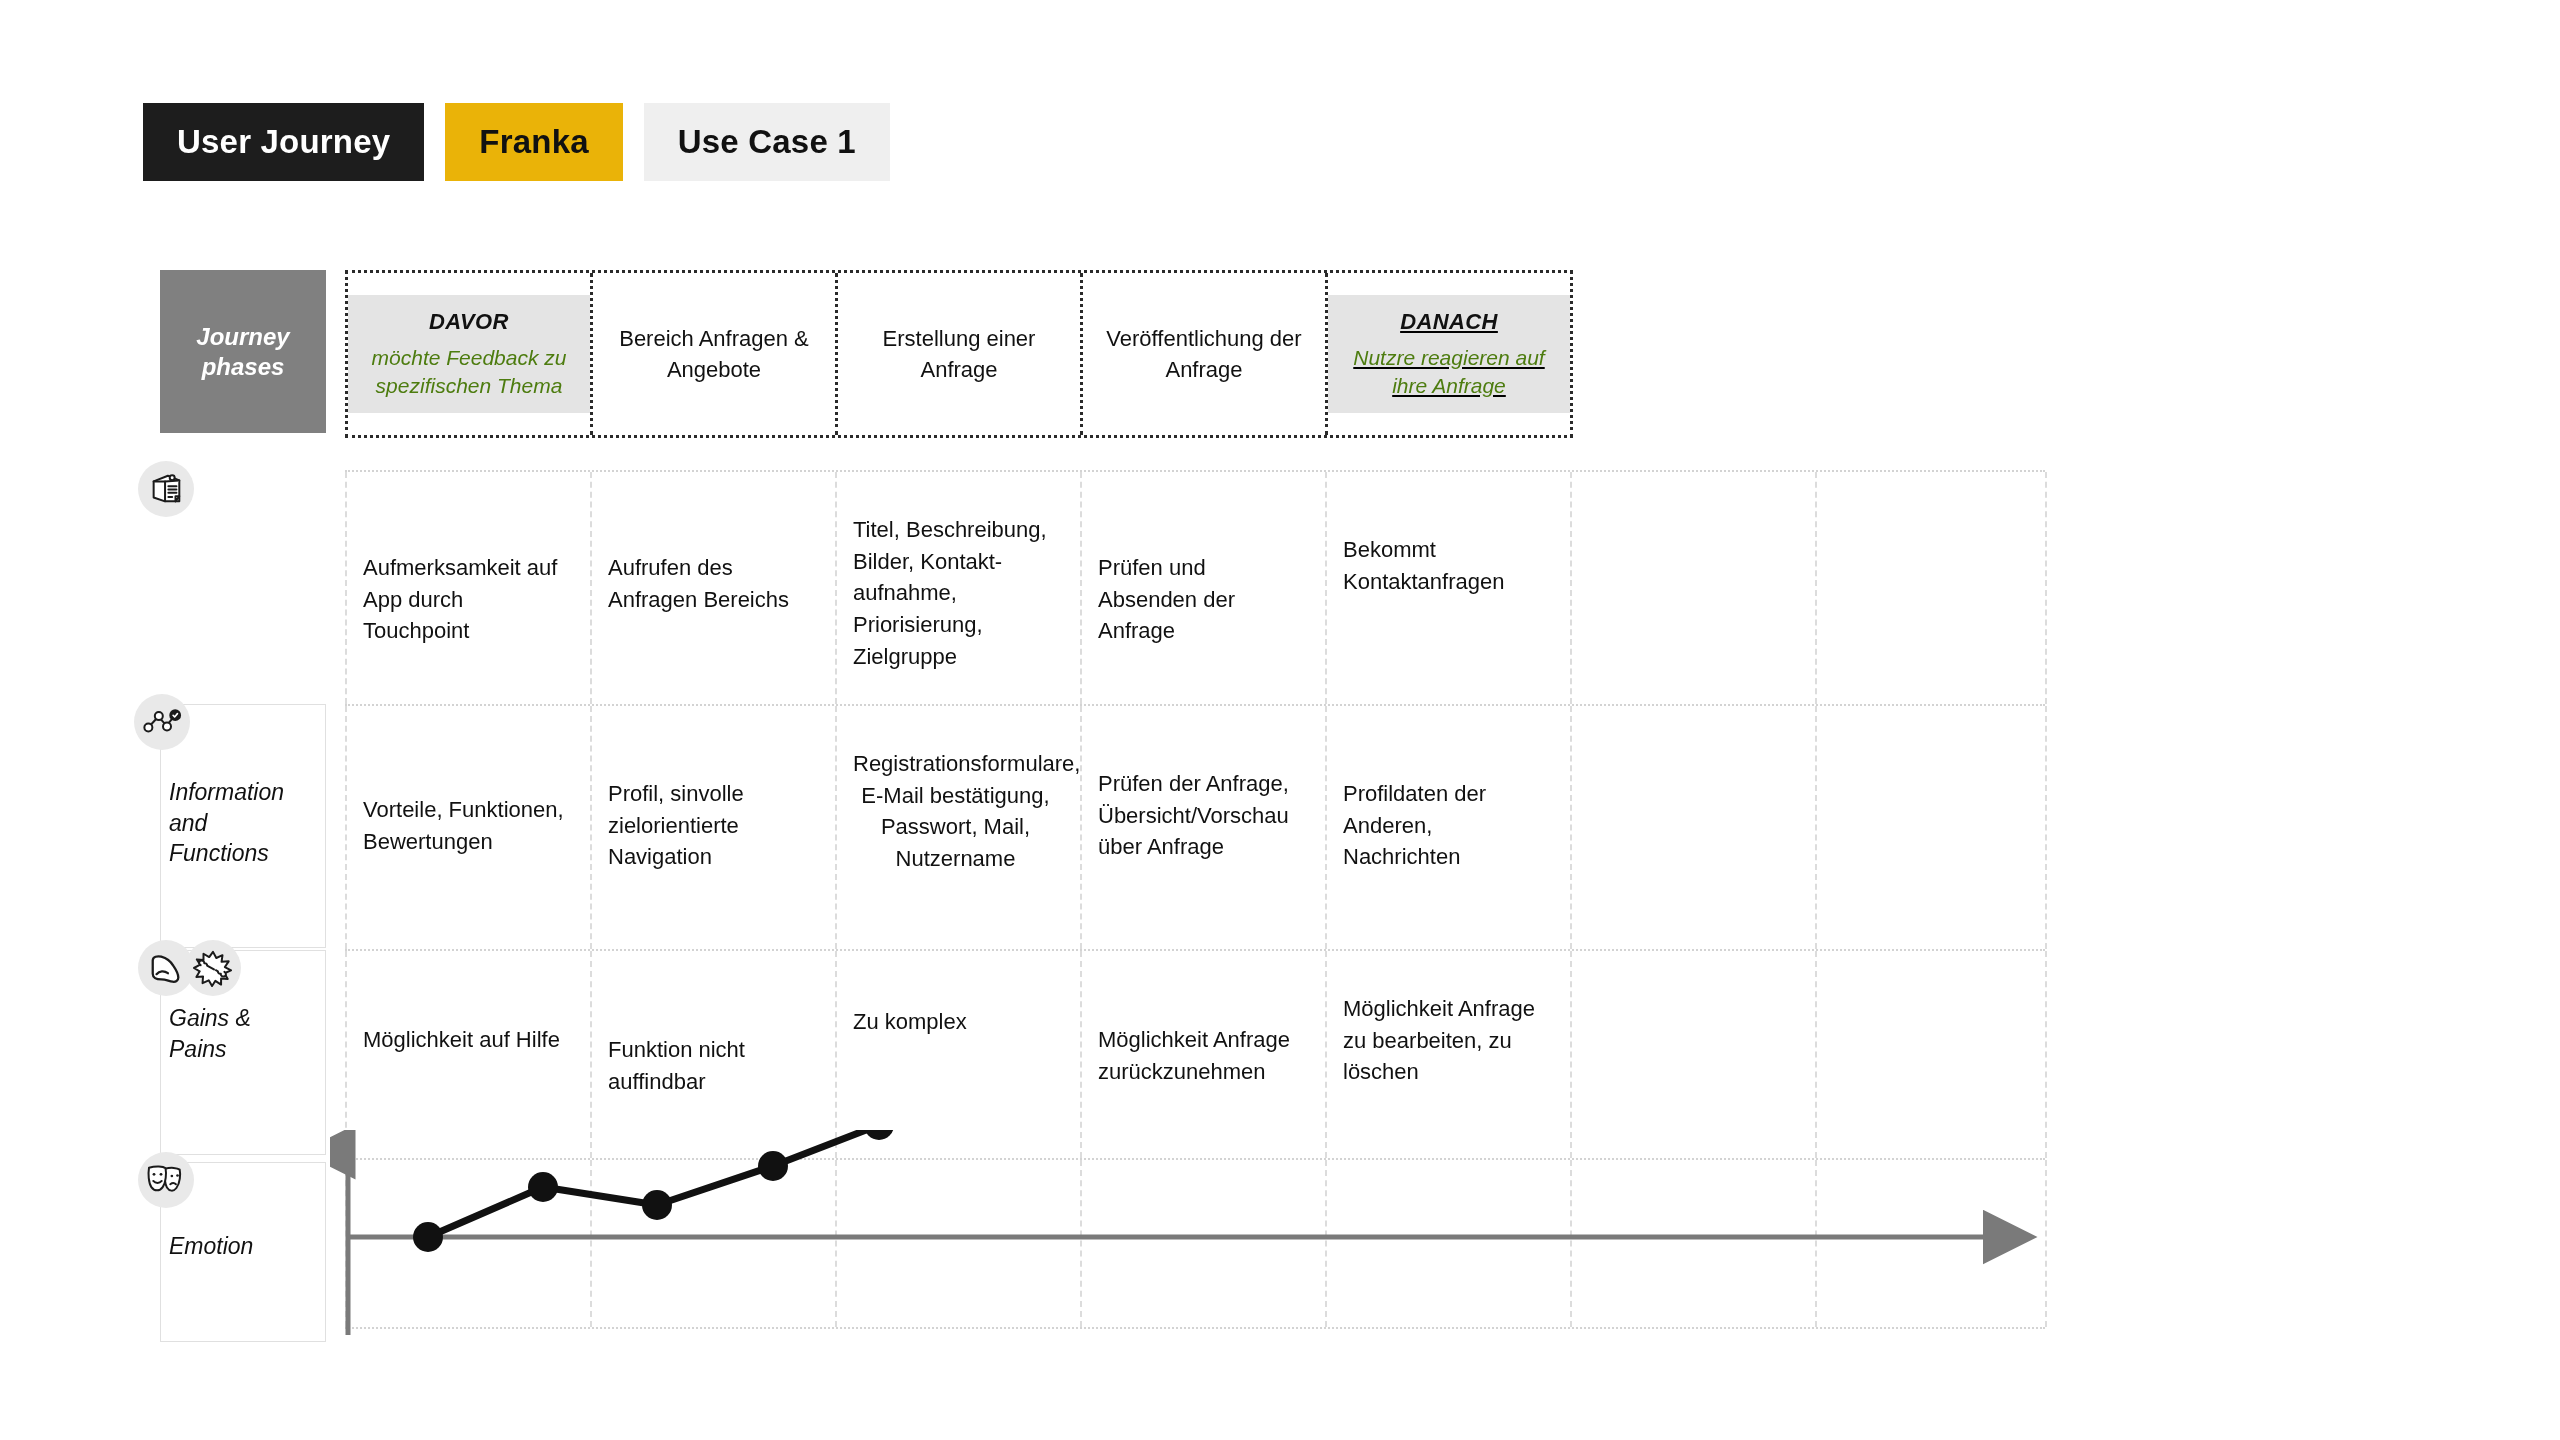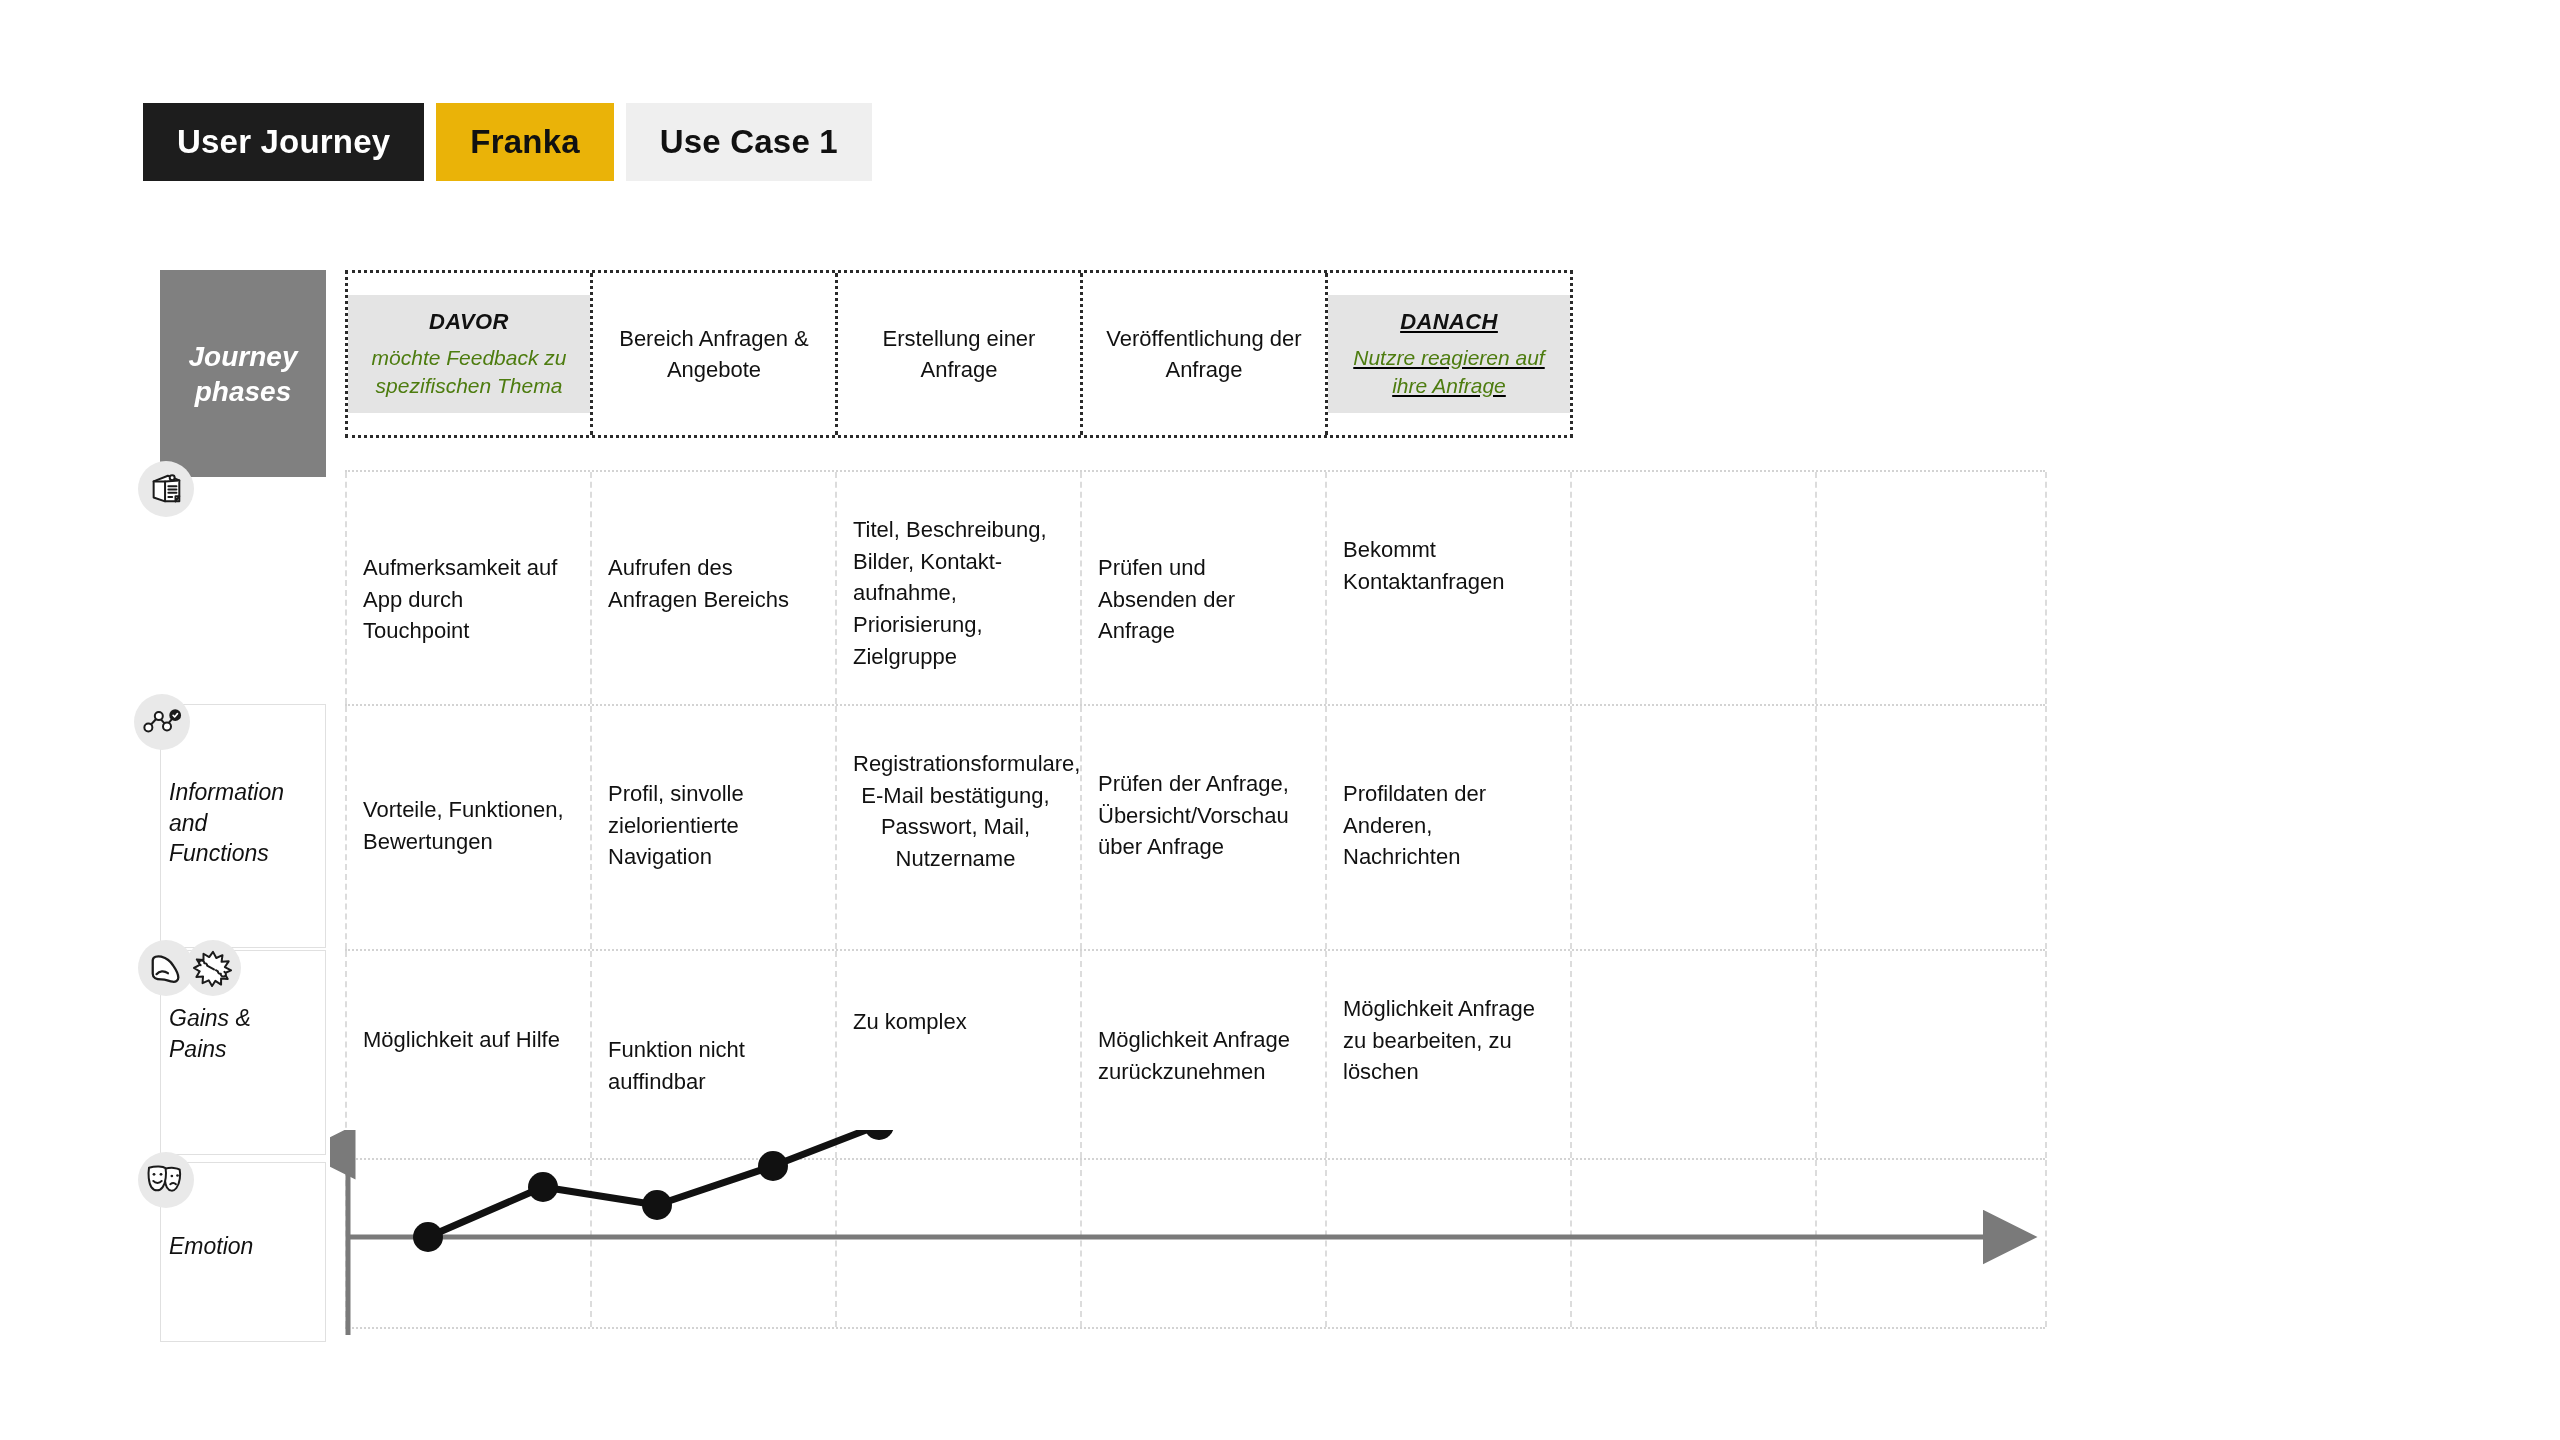--- a/index.html
+++ b/index.html
@@ -6,38 +6,38 @@
   body{
     width:2560px;height:1440px;
     background:#ffffff;
     font-family:"Liberation Sans",sans-serif;
     overflow:hidden;
     position:relative;
   }
   .page{position:absolute;left:0;top:0;width:2560px;height:1440px;}
 
   
-  .tabs{position:absolute;left:143px;top:103px;display:flex;gap:12px;border-radius:19px;}
+  .tabs{position:absolute;left:143px;top:103px;display:flex;gap:21px;border-radius:19px;}
   .tab{
     height:78px;min-width:0;display:flex;align-items:center;justify-content:center;
     padding:0 34px;box-sizing:border-box;
     font-size:33px;font-weight:bold;letter-spacing:.2px;
     font-family:"Liberation Sans",sans-serif;
     white-space:nowrap;
   }
   .tab.active{background:#1d1d1d;color:#ffffff;}
   .tab.t2{background:#eab308;color:#111111;}
   .tab.t3{background:#efefef;color:#111111;}
 
   
   .leftcol{position:absolute;left:160px;top:270px;width:166px;}
   .jphases{
-    width:166px;height:207px;background:#808080;color:#fff;
+    width:166px;height:163px;background:#808080;color:#fff;
     display:flex;align-items:center;justify-content:center;text-align:center;
-    font-size:28px;font-style:italic;font-weight:bold;line-height:1.25;
+    font-size:24px;font-style:italic;font-weight:bold;line-height:1.25;
   }
   .rowlabel{
     position:absolute;left:160px;width:166px;box-sizing:border-box;
     border:1px solid #e0e0e0;background:#fff;
   }
   .rowlabel .txt{
     position:absolute;left:8px;right:6px;
     font-size:23px;font-style:italic;color:#111;line-height:1.33;
   }
   .iconbubble{

